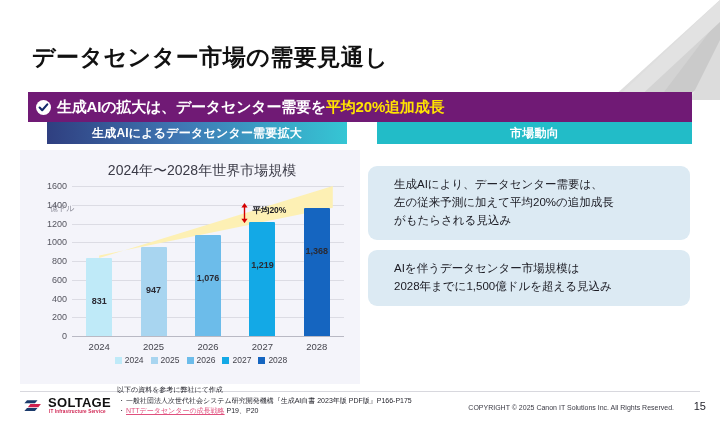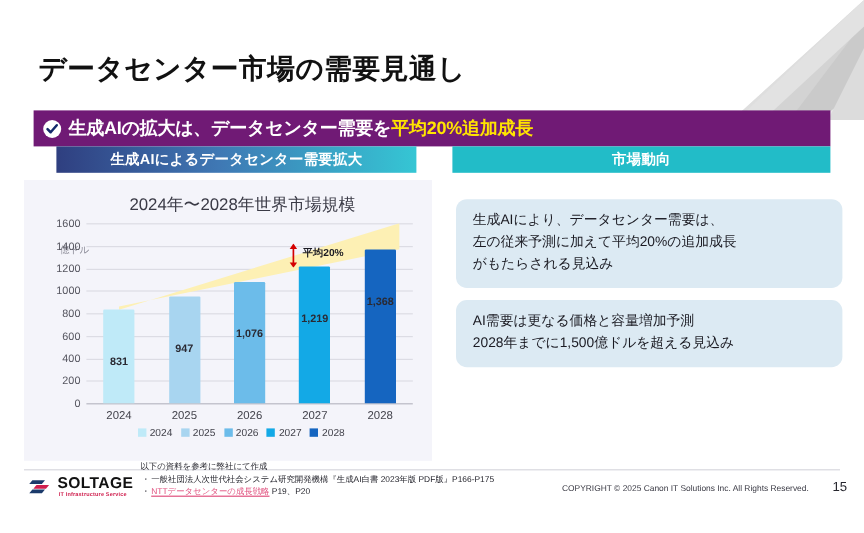--- a/index.html
+++ b/index.html
@@ -88,21 +88,21 @@
     display:flex; align-items:center; justify-content:center; gap:7px;
     padding-left:22px;
   }
   .legend-item { display:flex; align-items:center; gap:3px; font-size:8.5px; color:#44444d; }
   .legend-swatch { width:7px; height:7px; }
 
   
   .callout {
     position:absolute; left:368px; width:322px;
     background:#dceaf3; border-radius:9px;
-    display:flex; align-items:center; padding:0 14px;margin-left:12px;
+    display:flex; align-items:center; padding:0 26px;
   }
   .callout p { font-size:11.5px; color:#1a1a22; line-height:1.55; }
   #callout-0 { top:166px; height:74px; }
   #callout-1 { top:250px; height:56px; }
   #callout-2 { top:322px; height:56px; }
 
   
   .footer-rule {
     position:absolute; left:20px; right:20px; top:391px; height:1px; background:#d8d8de;
   }
@@ -232,21 +232,21 @@
         </div>
       </div>
   </div>
 
   <div class="callout" id="callout-0">
     <p style="white-space: pre-line;">生成AIにより、データセンター需要は、
 左の従来予測に加えて平均20%の追加成長
 がもたらされる見込み</p>
   </div>
   <div class="callout" id="callout-1">
-    <p style="white-space: pre-line;">AI需要は更なる価格と容量増加予測
+    <p style="white-space: pre-line;">AIを伴うデータセンター市場規模は
 2028年までに1,500億ドルを超える見込み</p>
   </div>
 
   <div class="footer-rule"></div>
 
   <div class="logo">
     <span class="logo-mark">
       <svg width="20" height="15" viewBox="0 0 20 15">
         <path d="M2 2.2 h10.5 l-2.6 3.1 H-0.6 Z" fill="#1b3a6b" transform="translate(1,0)"></path>
         <path d="M5.4 6.1 h10.5 l-2.6 3.1 H2.8 Z" fill="#cf1f4e" transform="translate(1,0)"></path>

